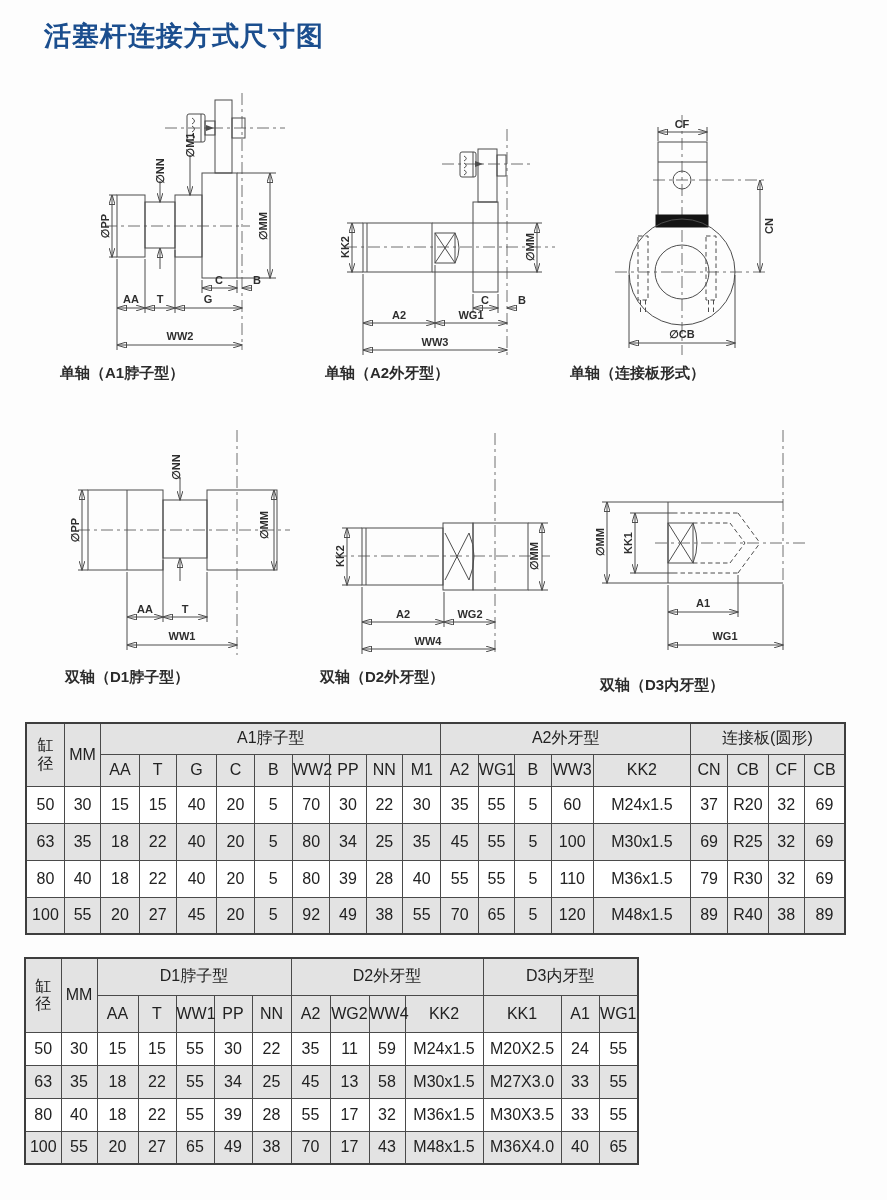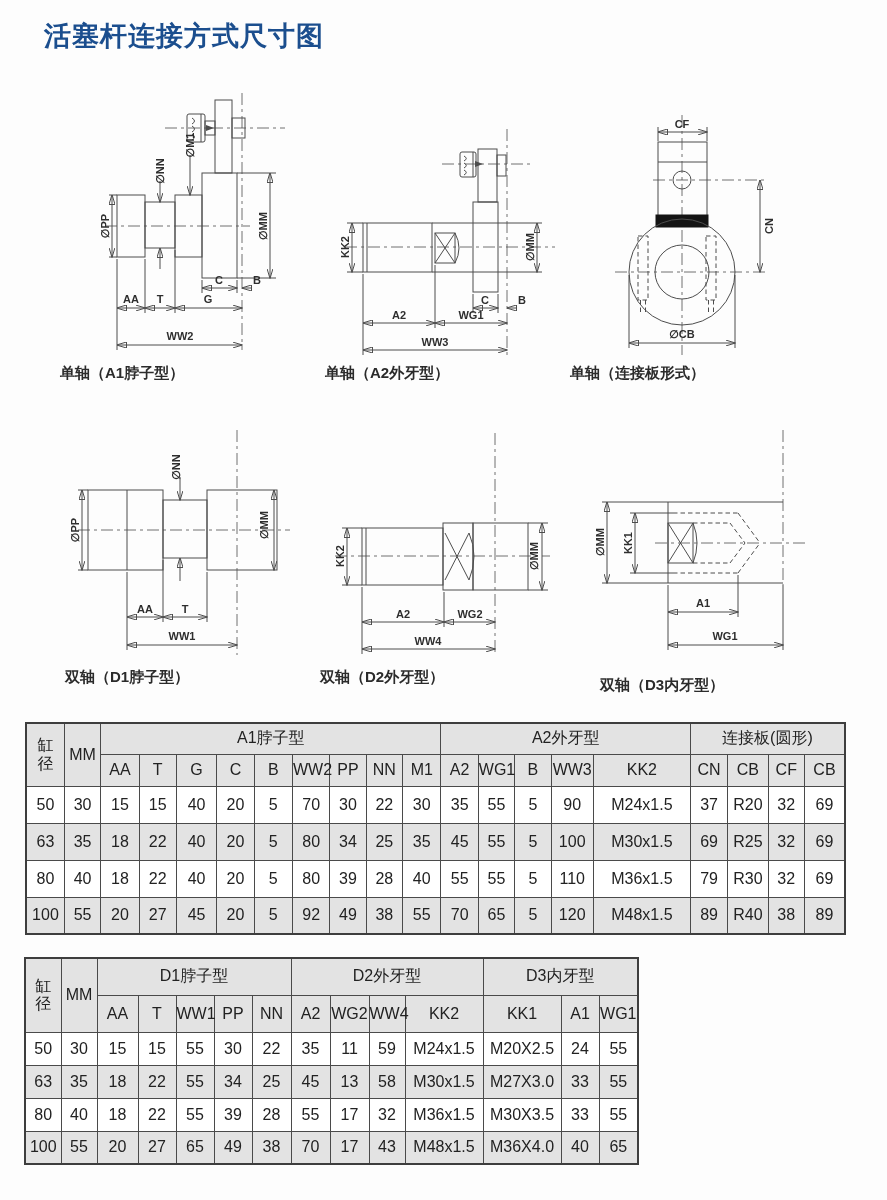--- a/index.html
+++ b/index.html
@@ -341,21 +341,21 @@
           <td>40</td>
           <td>20</td>
           <td>5</td>
           <td>70</td>
           <td>30</td>
           <td>22</td>
           <td>30</td>
           <td>35</td>
           <td>55</td>
           <td>5</td>
-          <td>90</td>
+          <td>60</td>
           <td>M24x1.5</td>
           <td>37</td>
           <td>R20</td>
           <td>32</td>
           <td>69</td>
         </tr>
         <tr class="stripe">
           <td>63</td>
           <td>35</td>
           <td>18</td>

